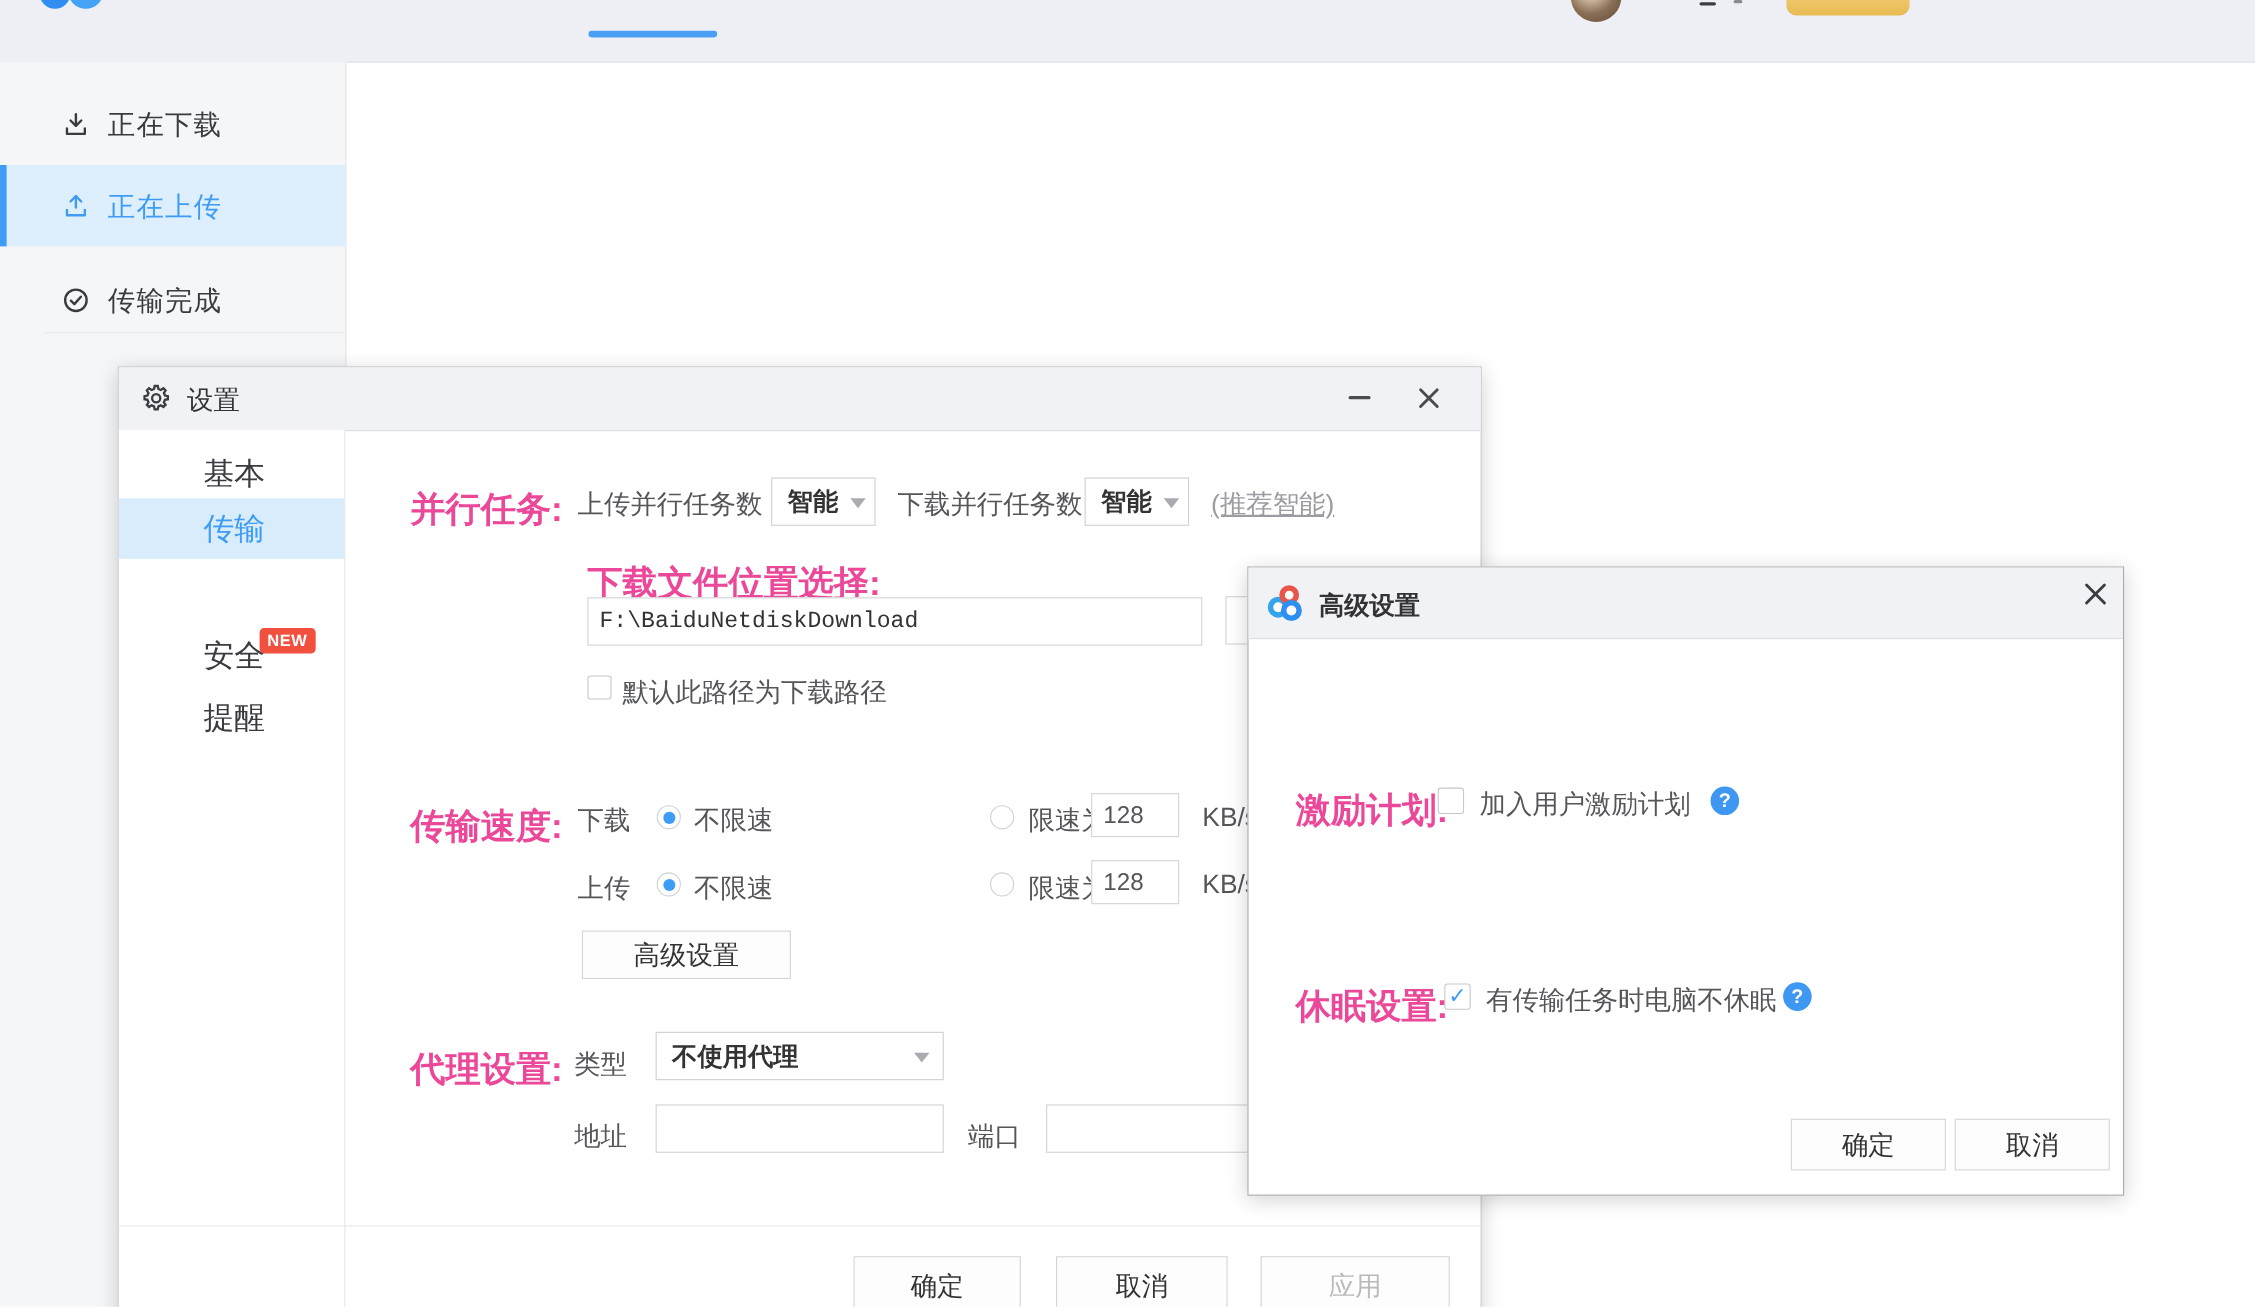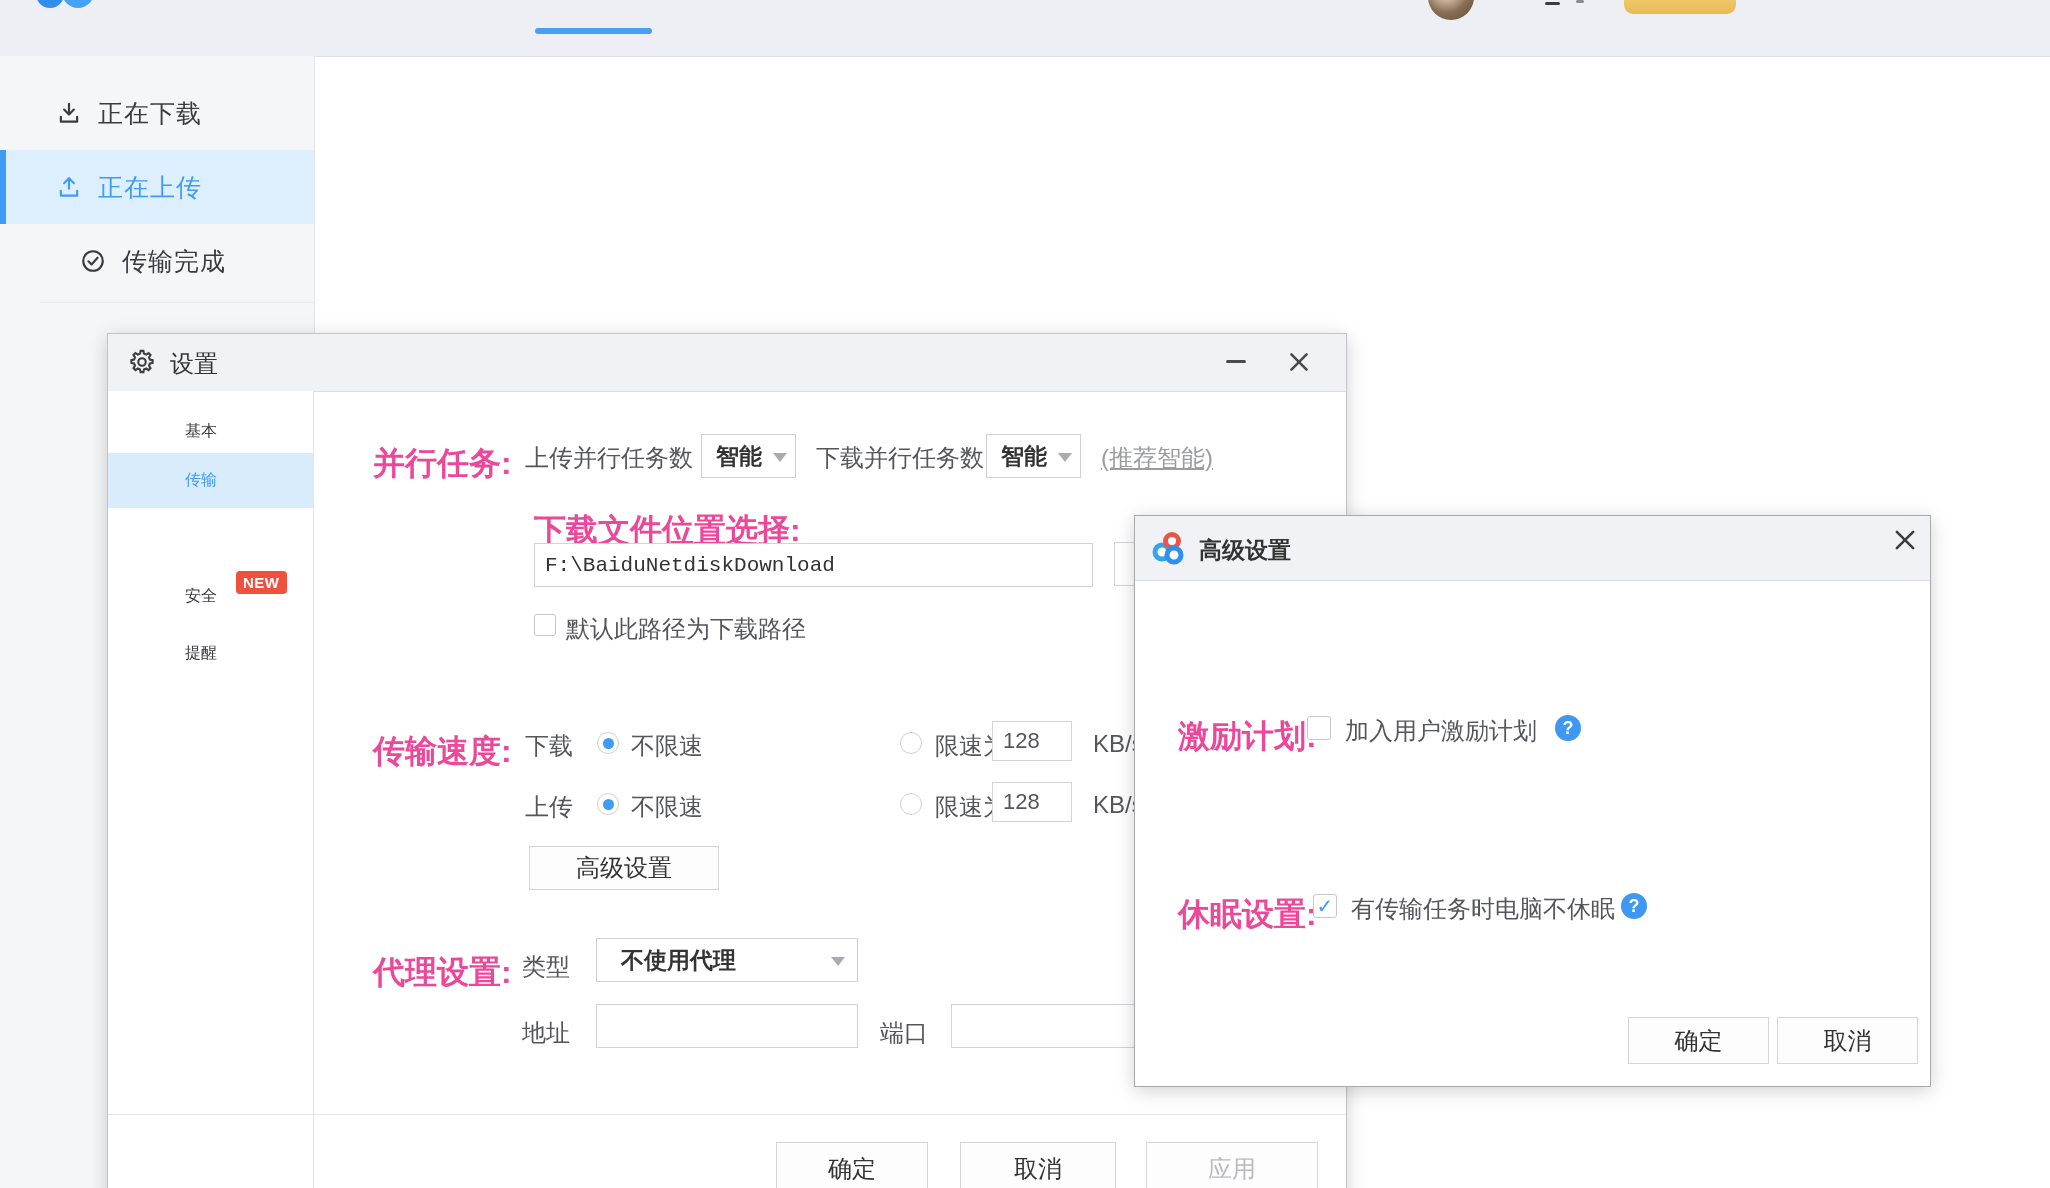--- a/index.html
+++ b/index.html
@@ -31,21 +31,21 @@
   
   .dialog{background:#fff;box-shadow:0 4px 18px rgba(0,0,0,.18);}
   .settings-dialog{left:107px;top:333px;width:1238px;height:880px;border:1px solid #c3c4c8;z-index:10;}
   .adv-dialog{left:1134px;top:515px;width:795px;height:570px;border:1px solid #a8a9ad;z-index:20;}
   .titlebar{left:0;top:0;width:100%;background:#f1f2f6;border-bottom:1px solid #dddee3;}
   .dlg-title{font-size:24px;color:#333;}
   .wm-icon{color:#4a4b50;}
   
   .dlg-nav{left:0;top:57px;width:205px;height:823px;border-right:1px solid #e4e5e9;background:#fff;}
   .nav-item{left:0;width:205px;height:50px;display:flex;align-items:center;cursor:pointer;}
-  .nav-item .n-label{position:absolute;left:77px;font-size:16px;color:#3a3b40;}
+  .nav-item .n-label{position:absolute;left:77px;font-size:28px;color:#3a3b40;}
   .nav-item.selected{background:#d9ecfc;height:55px;}
   .nav-item.selected .n-label{color:#3e9cf5;}
   .badge-new{position:absolute;background:#f2503f;color:#fff;font-size:15px;font-weight:bold;
     padding:3px 7px;border-radius:4px;letter-spacing:.5px;}
   
   .lbl{font-size:24px;color:#55565a;white-space:nowrap;}
   .lbl-strong{font-size:32px;color:#ec4899;font-weight:bold;white-space:nowrap;}
   .hint{font-size:24px;color:#9b9ca1;white-space:nowrap;text-decoration:underline;}
   .select-box{border:1px solid #cfd0d4;background:#fff;display:flex;align-items:center;box-sizing:border-box;}
   .select-box .sel-text{font-size:23px;font-weight:bold;color:#333;margin-left:14px;white-space:nowrap;}
@@ -98,21 +98,21 @@
       <svg viewBox="0 0 24 24" width="26" height="26">
           <g fill="none" stroke="currentColor" stroke-width="2" stroke-linecap="round" stroke-linejoin="round">
             <path d="M12 13.5V4"></path>
             <path d="M7.5 8.5L12 4l4.5 4.5"></path>
             <path d="M4.5 15.5v4.5h15v-4.5"></path>
           </g>
         </svg>
     </span>
     <span class="s-label">正在上传</span>
   </div>
-  <div class="abs side-item" style="top:168px;margin-left:24px;">
+  <div class="abs side-item" style="top:180px;">
     <span class="s-icon">
       <svg viewBox="0 0 24 24" width="26" height="26">
           <g fill="none" stroke="currentColor" stroke-width="2" stroke-linecap="round" stroke-linejoin="round">
             <circle cx="12" cy="12" r="9"></circle>
             <path d="M7.8 12.3l2.9 2.9 5.5-6.2"></path>
           </g>
         </svg>
     </span>
     <span class="s-label">传输完成</span>
   </div>
@@ -198,21 +198,21 @@
     <span class="num">128</span>
   </div>
   <span class="abs lbl" style="left:985px;top:457px;">KB/s</span>
 
   <div class="abs btn" style="left:421px;top:512px;width:190px;height:44px;">
     <span>高级设置</span>
   </div>
 
   <span class="abs lbl-strong" style="left:265px;top:617px;">代理设置:</span>
   <span class="abs lbl" style="left:414px;top:617px;">类型</span>
-  <div class="abs select-box" style="left:488px;top:604px;width:262px;height:44px;padding-left:10px;">
+  <div class="abs select-box" style="left:488px;top:604px;width:262px;height:44px;">
     <span class="sel-text">不使用代理</span>
     <span class="caret" style="right:12px;top:18px;"></span>
   </div>
   <span class="abs lbl" style="left:414px;top:683px;">地址</span>
   <div class="abs text-input" style="left:488px;top:670px;width:262px;height:44px;">
     <span class="num"></span>
   </div>
   <span class="abs lbl" style="left:772px;top:683px;">端口</span>
   <div class="abs text-input" style="left:843px;top:670px;width:310px;height:44px;">
     <span class="num"></span>

